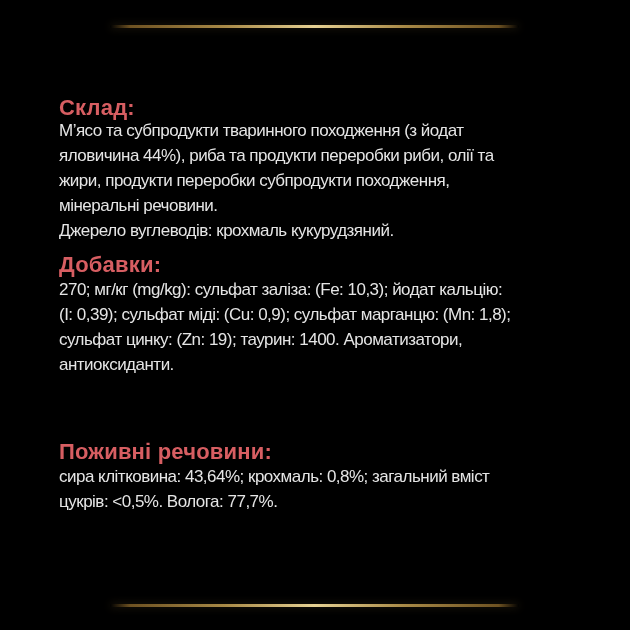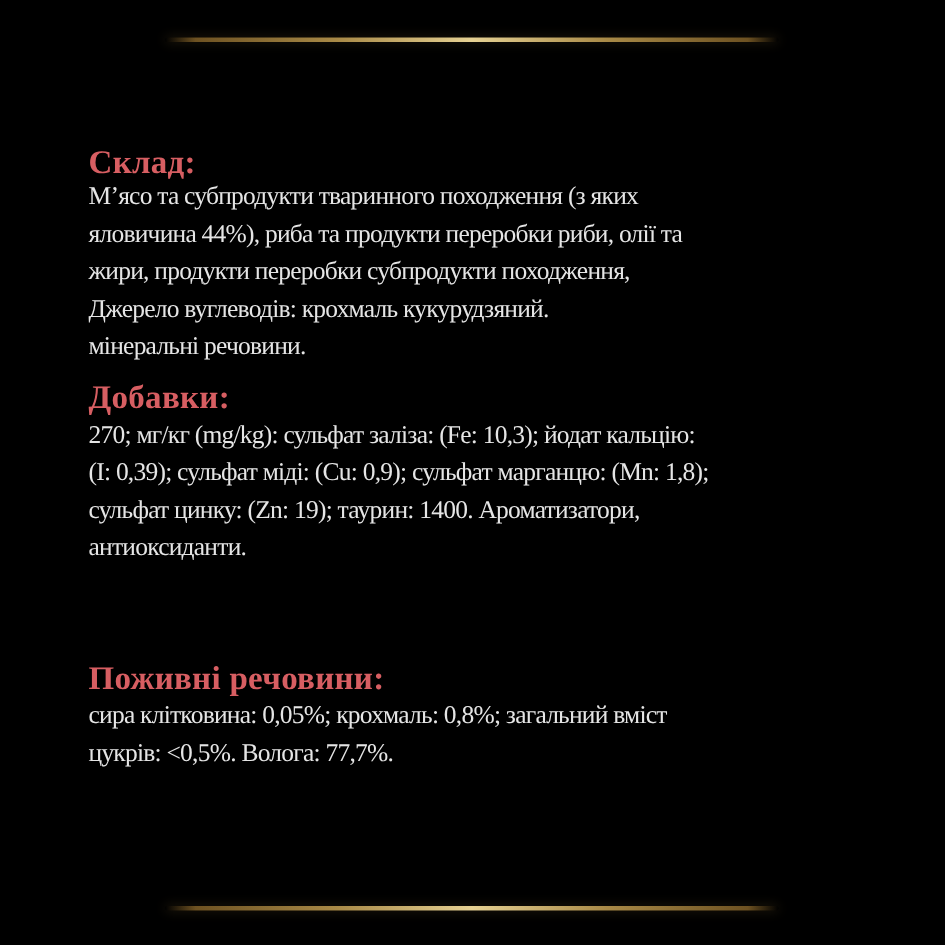--- a/index.html
+++ b/index.html
@@ -6,21 +6,21 @@
     margin: 0;
     padding: 0;
     background: #000000;
   }
   .canvas {
     position: relative;
     width: 568px;
     height: 630px;
     background: #000000;
     overflow: hidden;
-    font-family: Liberation Serif, serif;
+    font-family: Liberation Sans, sans-serif;
   }
   .gold-line {
     position: absolute;
     left: 110px;
     width: 409px;
     height: 3px;
     border-radius: 2px;
     background: linear-gradient(90deg,
       rgba(30,20,5,0) 0%,
       #6e5222 5%,
@@ -62,40 +62,40 @@
 <body>
 
 <div class="canvas">
 
   <div class="gold-line top"></div>
 
   <div class="section" style="top:95px;">
     <div class="heading">Склад:</div>
   </div>
   <div class="body-lines" style="top:118px;">
-    <div class="body-line">М’ясо та субпродукти тваринного походження (з яких</div>
+    <div class="body-line">М’ясо та субпродукти тваринного походження (з йодат</div>
     <div class="body-line">яловичина 44%), риба та продукти переробки риби, олії та</div>
     <div class="body-line">жири, продукти переробки субпродукти походження,</div>
+    <div class="body-line">мінеральні речовини.</div>
     <div class="body-line">Джерело вуглеводів: крохмаль кукурудзяний.</div>
-    <div class="body-line">мінеральні речовини.</div>
   </div>
 
   <div class="section" style="top:252px;">
     <div class="heading">Добавки:</div>
   </div>
   <div class="body-lines" style="top:277px;">
     <div class="body-line">270; мг/кг (mg/kg): сульфат заліза: (Fe: 10,3); йодат кальцію:</div>
     <div class="body-line">(І: 0,39); сульфат міді: (Cu: 0,9); сульфат марганцю: (Mn: 1,8);</div>
     <div class="body-line">сульфат цинку: (Zn: 19); таурин: 1400. Ароматизатори,</div>
     <div class="body-line">антиоксиданти.</div>
   </div>
 
   <div class="section" style="top:439px;">
     <div class="heading">Поживні речовини:</div>
   </div>
   <div class="body-lines" style="top:464px;">
-    <div class="body-line">сира клітковина: 0,05%; крохмаль: 0,8%; загальний вміст</div>
+    <div class="body-line">сира клітковина: 43,64%; крохмаль: 0,8%; загальний вміст</div>
     <div class="body-line">цукрів: &lt;0,5%. Волога: 77,7%.</div>
   </div>
 
   <div class="gold-line bottom"></div>
 
 </div>
 
 </body></html>

